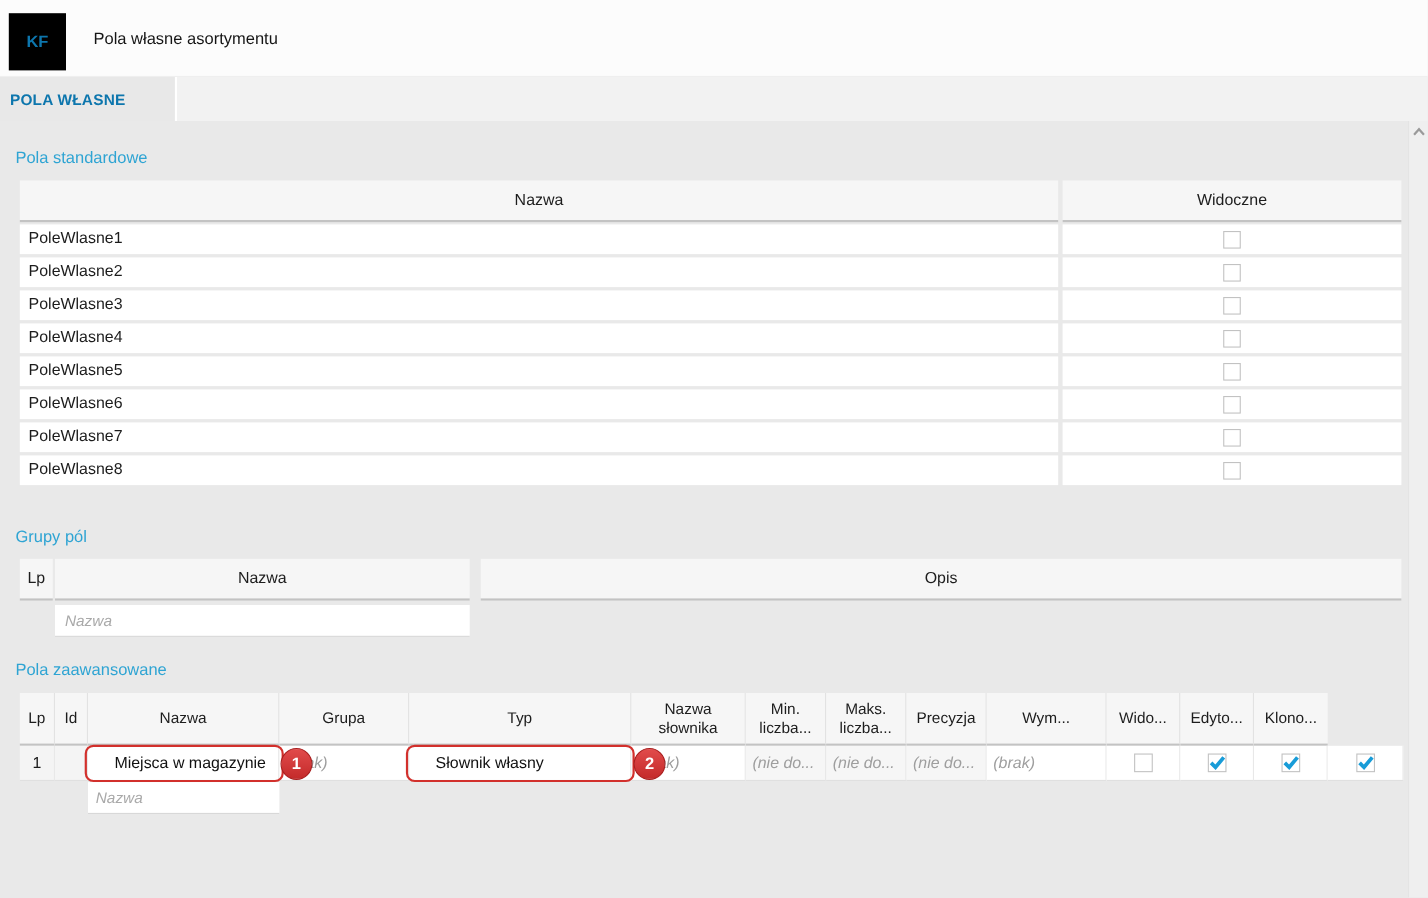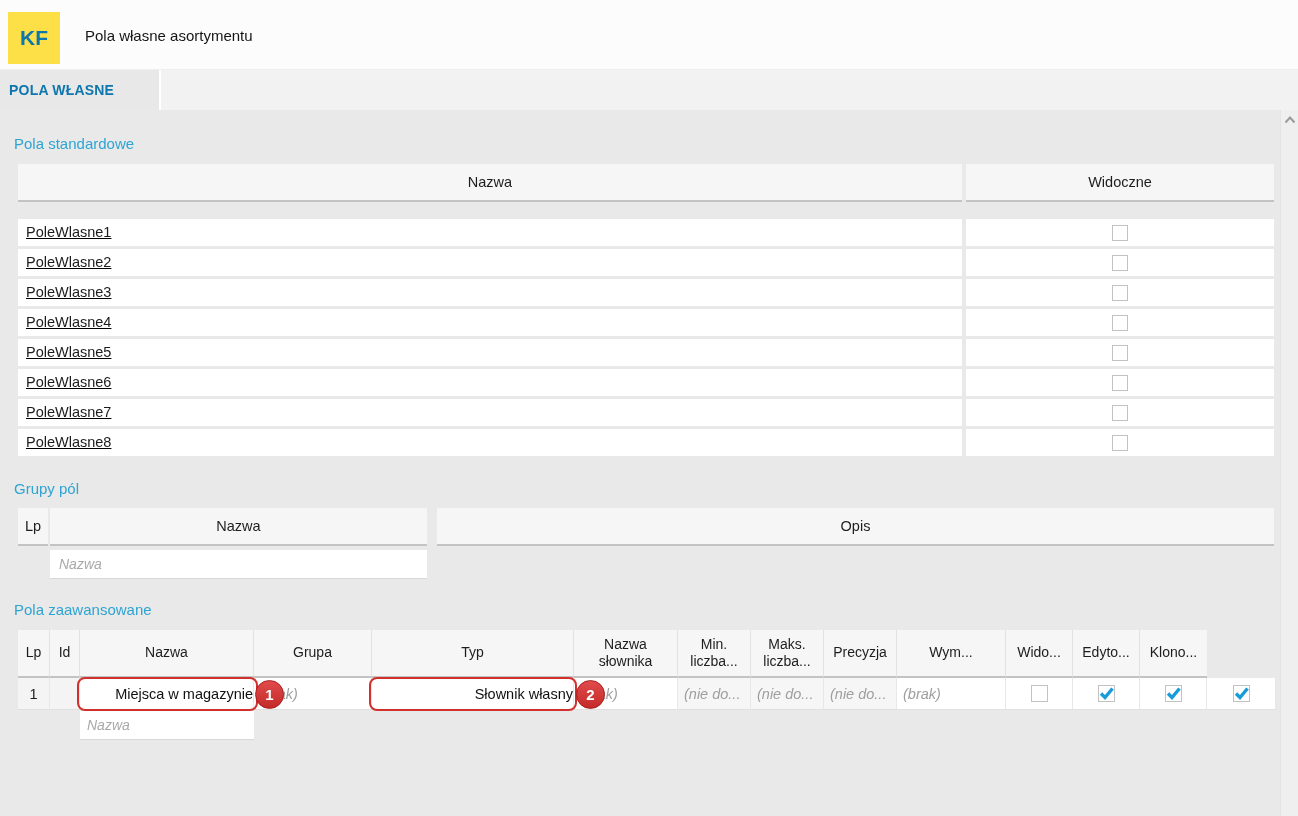--- a/index.html
+++ b/index.html
@@ -3,21 +3,21 @@
 <meta charset="utf-8">
 <style>
   * { margin:0; padding:0; box-sizing:border-box; }
   html,body { width:1298px; height:816px; overflow:hidden;
     font-family:"Liberation Sans","DejaVu Sans",sans-serif; background:#e9e9e9; }
 
   
   .app-header { position:absolute; left:0; top:0; width:1298px; height:70px;
     background:#fcfcfc; border-bottom:1px solid #efefef; }
   .logo-box { position:absolute; left:8px; top:12px; width:52px; height:52px;
-    background:#fde047; color:#0d76ad; font-size:21px; font-weight:bold;
+    background:#000000; color:#0d76ad; font-size:15px; font-weight:bold;
     display:flex; align-items:center; justify-content:center; }
   .page-title { position:absolute; left:85px; top:0; height:70px; line-height:72px;
     font-size:15px; color:#151515; }
 
   
   .tab-strip { position:absolute; left:0; top:70px; width:1298px; height:40px;
     background:#f2f2f2; }
   .tab-active { position:absolute; left:0; top:0; width:161px; height:40px;
     background:#e8e8e8; border-right:2px solid #ffffff; cursor:pointer; }
   .tab-active span { display:block; padding-left:9px; line-height:40px;
@@ -35,21 +35,21 @@
   .hdr-cell { background:#f6f6f6; border-bottom:2px solid #c3c3c3;
     display:flex; align-items:center; justify-content:center;
     font-size:14.5px; color:#1d1d1d; text-align:center; line-height:1.25; }
 
   
   .t1 { position:absolute; left:18px; top:164px; width:1256px; }
   .t1-header { display:flex; height:38px; }
   .t1-header .c-name { width:944px; }
   .t1-header .c-gap  { width:4px; background:transparent; }
   .t1-header .c-vis  { width:308px; }
-  .t1-rows { margin-top:17px;text-decoration:underline; }
+  .t1-rows { margin-top:2px; }
   .t1-row { display:flex; height:27px; margin-bottom:3px; }
   .t1-row .c-name { width:944px; background:#fff; font-size:14.5px; color:#1c1c1c;
     line-height:27px; padding-left:8px; }
   .t1-row .c-gap { width:4px; }
   .t1-row .c-vis { width:308px; background:#fff;
     display:flex; align-items:center; justify-content:center; }
 
   .cb { width:16px; height:16px; background:#fff; border:1px solid #c2c2c2;
     display:flex; align-items:center; justify-content:center; cursor:pointer; }
   .cb.big { width:17px; height:17px; }
@@ -72,21 +72,21 @@
     font-size:14px; }
   .t3-head .hdr-cell:last-child { border-right:none;text-align:right; }
   .t3-row .cell { height:32px; background:#fff; border-right:1px solid #e8e8e8;
     border-bottom:1px solid #e0e0e0; display:flex; align-items:center;
     font-size:14.5px; color:#1c1c1c; overflow:hidden; }
   .t3-row .cell.center { justify-content:center; }
   .t3-row .cell.dim { background:#f4f4f4; }
   .t3-row .cell.disabled { background:#f6f6f6; }
   .gray-val { font-style:italic; color:#9e9e9e; padding-left:6px; white-space:nowrap; }
   .cell-input { width:100%; height:100%; border:none; outline:none; background:#fff;
-    font-family:inherit; font-size:14.5px; color:#111; padding-left:14px;text-align:right; }
+    font-family:inherit; font-size:14.5px; color:#111; padding-left:24px; }
   .t3-new-input { position:absolute; left:80px; top:711px; width:174px; height:29px;
     background:#fff; border:none; border-bottom:1px solid #d8d8d8;
     font-family:inherit; font-size:14px; font-style:italic; color:#333;
     padding-left:7px; outline:none; }
   .t3-new-input::placeholder { color:#a9a9a9; font-style:italic; }
 
   
   .ann-rect { position:absolute; border:2px solid #d2302c; border-radius:8px;
     z-index:5; pointer-events:none; }
   .ann-rect.r1 { left:77px;  top:677px; width:181px; height:34px; }

